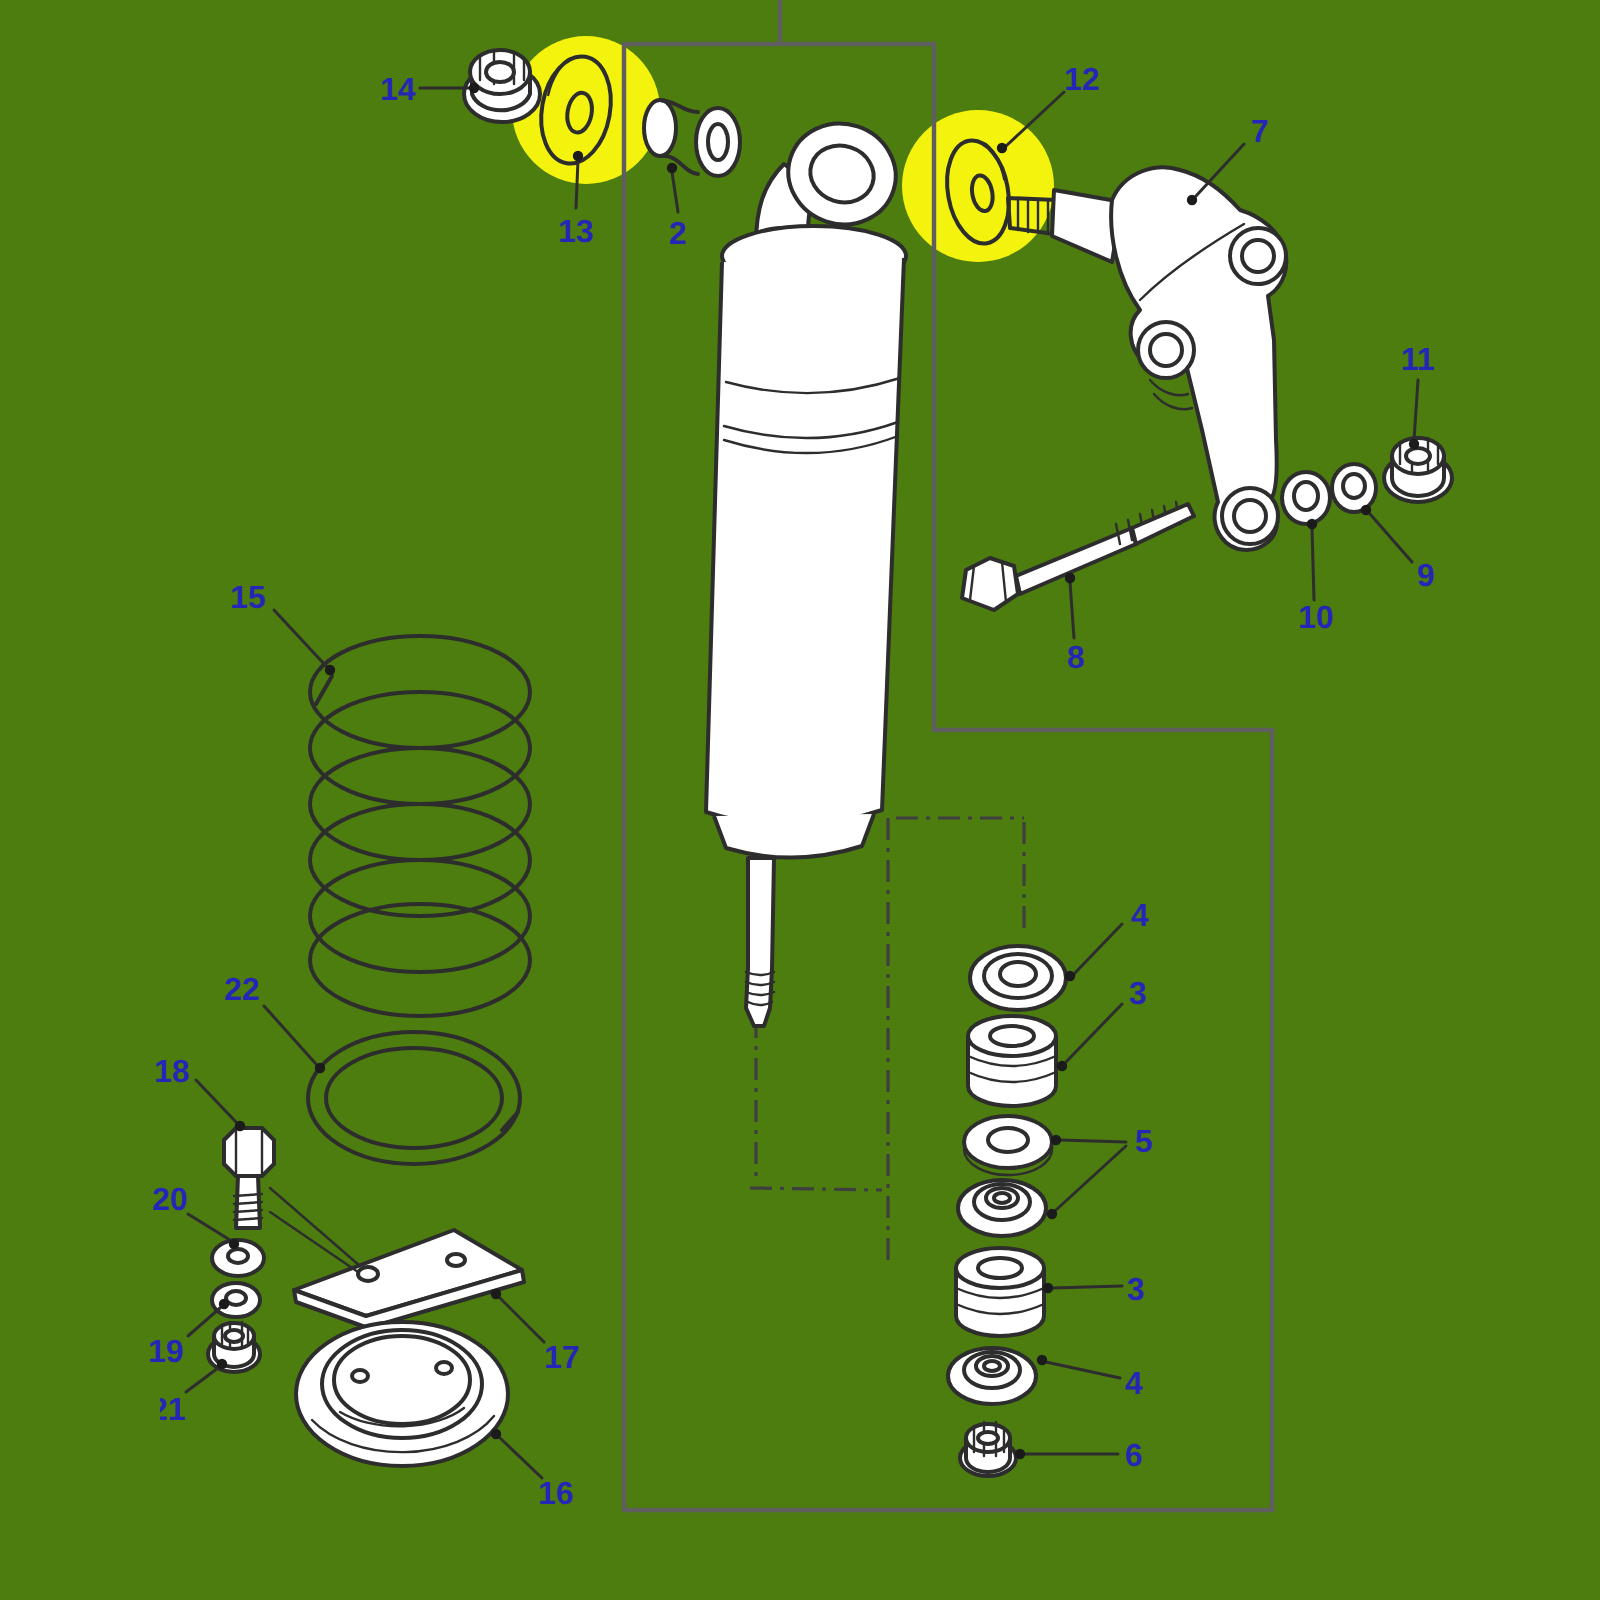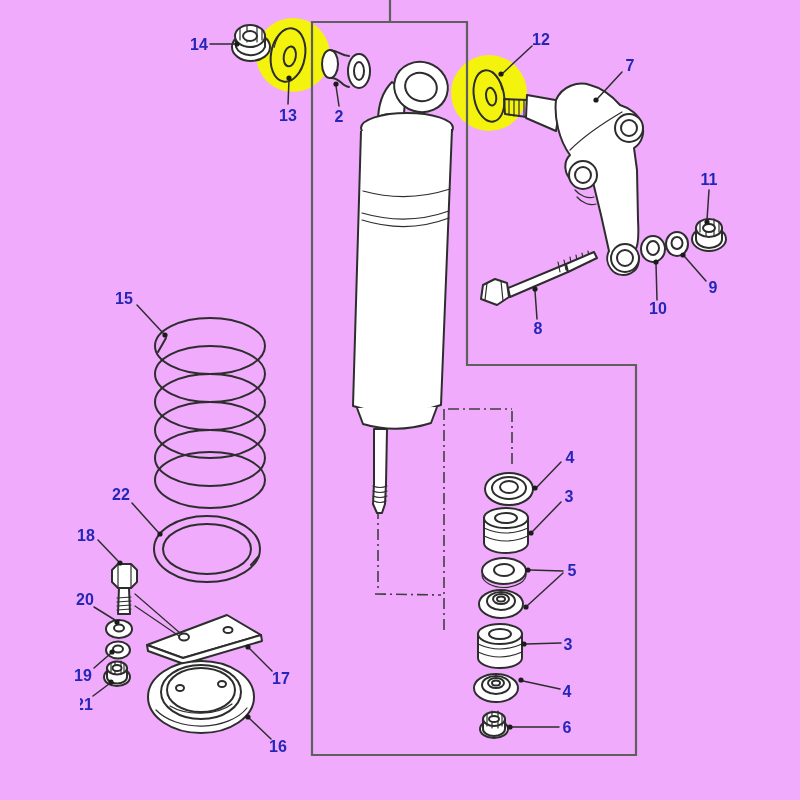--- a/index.html
+++ b/index.html
@@ -1,16 +1,16 @@
 <!DOCTYPE html>
 <html><head>
 <meta charset="utf-8">
 <style>
   html,body{margin:0;padding:0;background:#ffffff;}
-  .stage{position:relative;width:800px;height:800px;background:#f0abfc;overflow:hidden;
+  .stage{position:relative;width:800px;height:800px;background:#4d7c0f;overflow:hidden;
          font-family:"Liberation Sans", sans-serif;}
   svg{display:block}
   .ln{fill:none;stroke:#2d2d2d;stroke-width:2;stroke-linecap:round;stroke-linejoin:round}
   .fw{fill:#ffffff;stroke:#2d2d2d;stroke-width:2;stroke-linejoin:round}
   .nf{fill:none;stroke:#2d2d2d;stroke-width:2;stroke-linejoin:round}
   .thin{fill:none;stroke:#2d2d2d;stroke-width:1.2;stroke-linecap:round}
   .leader{fill:none;stroke:#2d2d2d;stroke-width:1.5;stroke-linecap:round}
   .dot{fill:#1b1b1b;stroke:none}
   .box{fill:none;stroke:#5f5f5f;stroke-width:2.2}
   .cl{fill:none;stroke:#3f3f3f;stroke-width:1.6;stroke-dasharray:11 4 2 4}

